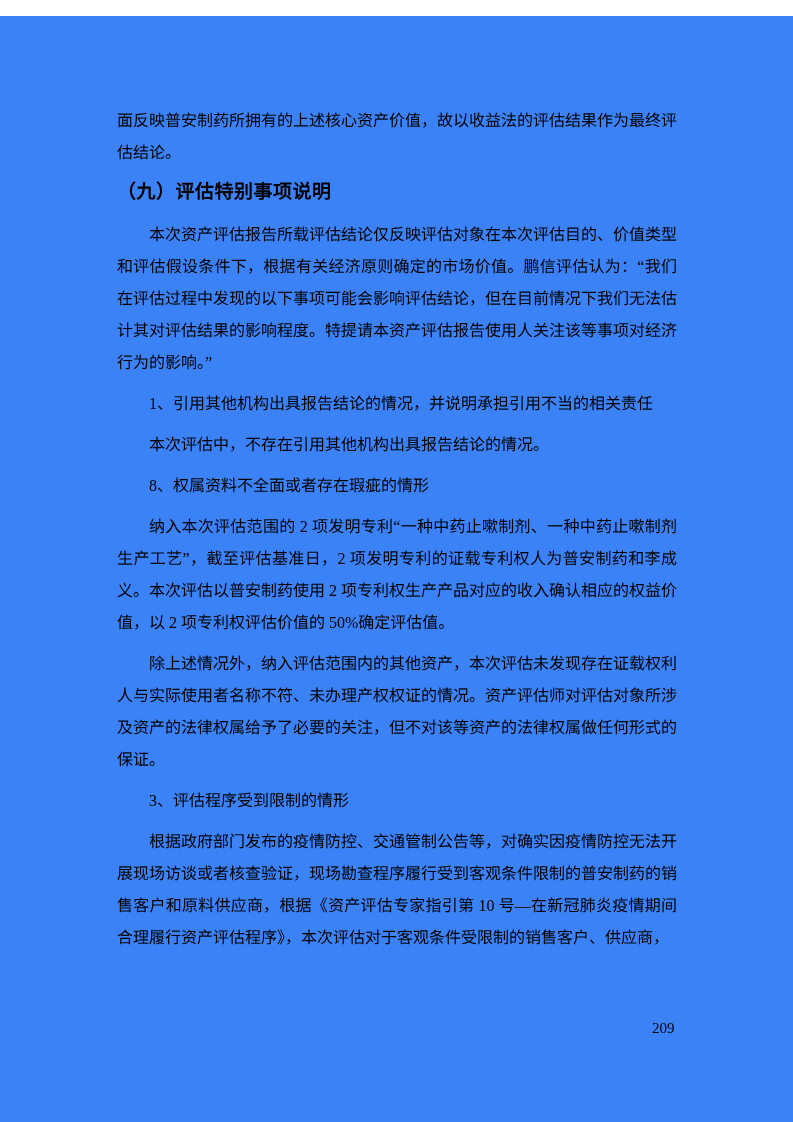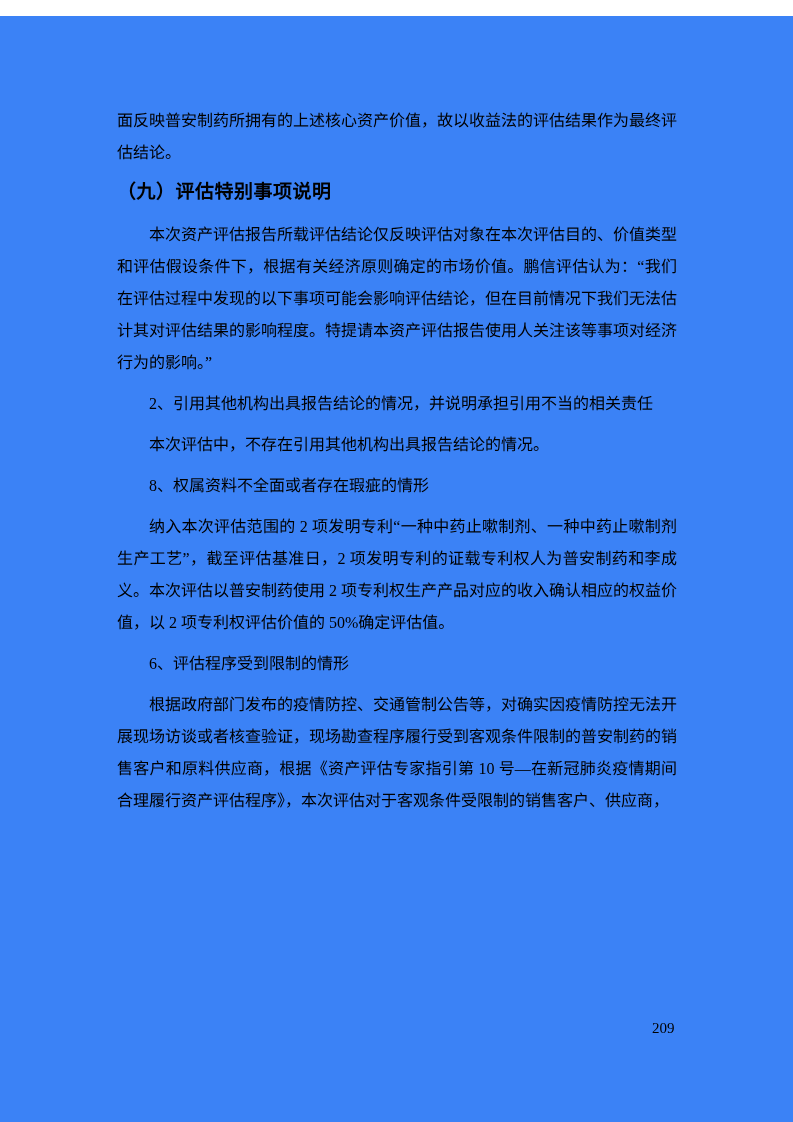--- a/index.html
+++ b/index.html
@@ -64,28 +64,29 @@
 
 <div class="page">
 
   <p class="para no-indent">面反映普安制药所拥有的上述核心资产价值，故以收益法的评估结果作为最终评估结论。</p>
 
 
   <h2 class="section-heading">（九）评估特别事项说明</h2>
 
   <p class="para">本次资产评估报告所载评估结论仅反映评估对象在本次评估目的、价值类型和评估假设条件下，根据有关经济原则确定的市场价值。鹏信评估认为：“我们在评估过程中发现的以下事项可能会影响评估结论，但在目前情况下我们无法估计其对评估结果的影响程度。特提请本资产评估报告使用人关注该等事项对经济行为的影响。”</p>
 
-  <p class="para">2、引用其他机构出具报告结论的情况，并说明承担引用不当的相关责任</p>
+  <p class="para">1、引用其他机构出具报告结论的情况，并说明承担引用不当的相关责任</p>
 
   <p class="para">本次评估中，不存在引用其他机构出具报告结论的情况。</p>
 
   <p class="para">8、权属资料不全面或者存在瑕疵的情形</p>
 
   <p class="para">纳入本次评估范围的 2 项发明专利“一种中药止嗽制剂、一种中药止嗽制剂生产工艺”，截至评估基准日，2 项发明专利的证载专利权人为普安制药和李成义。本次评估以普安制药使用 2 项专利权生产产品对应的收入确认相应的权益价值，以 2 项专利权评估价值的 50%确定评估值。</p>
 
+  <p class="para">除上述情况外，纳入评估范围内的其他资产，本次评估未发现存在证载权利人与实际使用者名称不符、未办理产权权证的情况。资产评估师对评估对象所涉及资产的法律权属给予了必要的关注，但不对该等资产的法律权属做任何形式的保证。</p>
 
-  <p class="para">6、评估程序受到限制的情形</p>
+  <p class="para">3、评估程序受到限制的情形</p>
 
   <p class="para">根据政府部门发布的疫情防控、交通管制公告等，对确实因疫情防控无法开展现场访谈或者核查验证，现场勘查程序履行受到客观条件限制的普安制药的销售客户和原料供应商，根据《资产评估专家指引第 10 号—在新冠肺炎疫情期间合理履行资产评估程序》，本次评估对于客观条件受限制的销售客户、供应商，</p>
 
   <div class="page-number">209</div>
 
 </div>
 
 </body></html>

